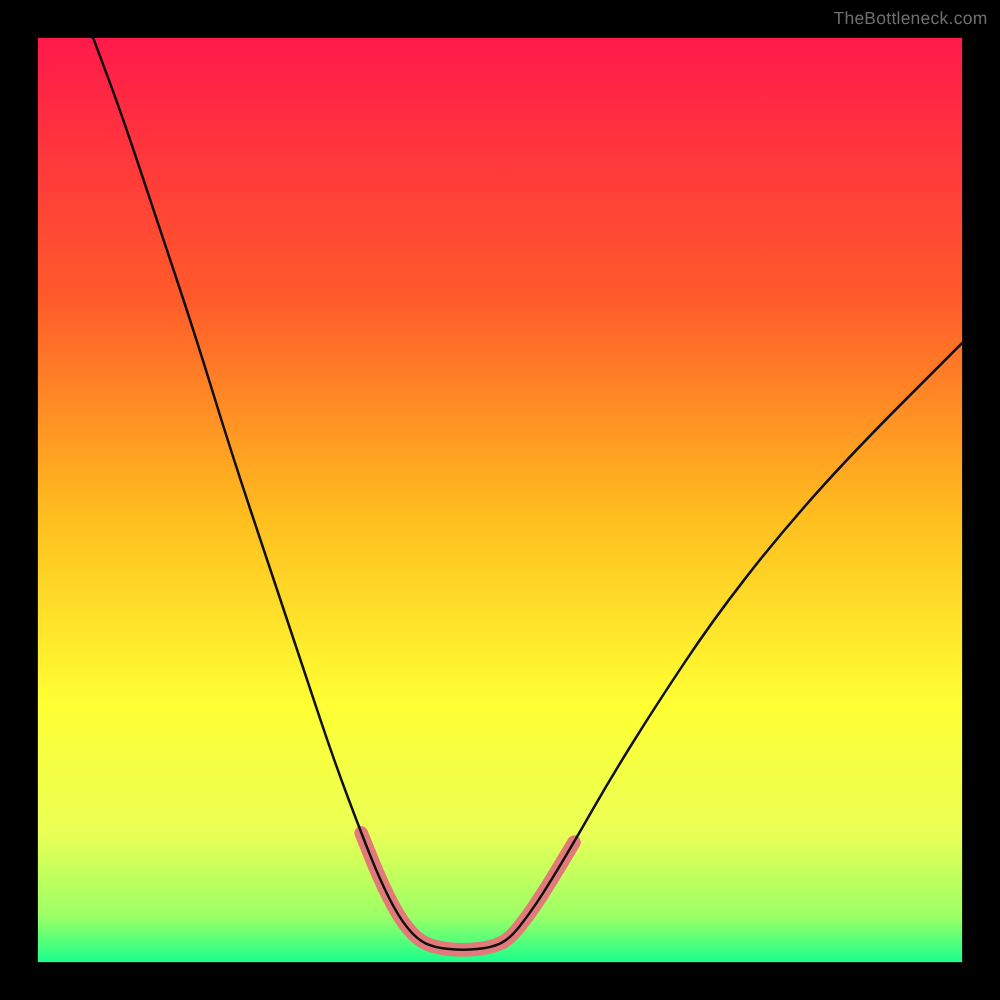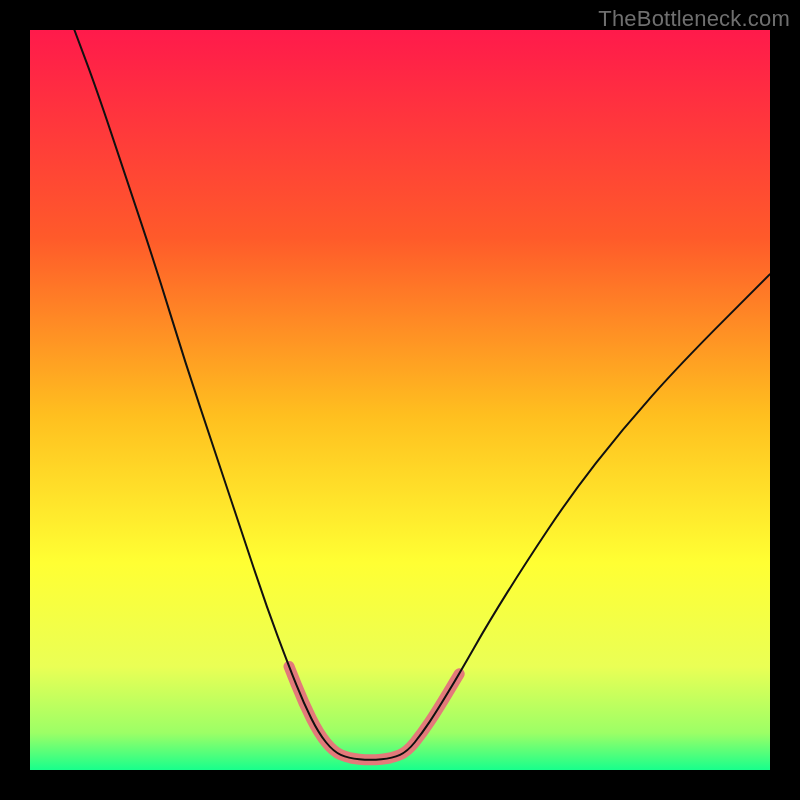--- a/index.html
+++ b/index.html
@@ -22,21 +22,21 @@
     top: 30px;
     width: 740px;
     height: 740px;
     overflow: hidden;
   }
   .watermark {
     position: absolute;
     top: 6px;
     right: 10px;
     color: #6f6f6f;
-    font-size: 22px;
+    font-size: 14px;
     font-weight: 400;
     letter-spacing: 0.2px;
     z-index: 5;
   }
 </style>
 </head>
 <body>
 
 <div class="frame">
   <div class="watermark">TheBottleneck.com</div>

